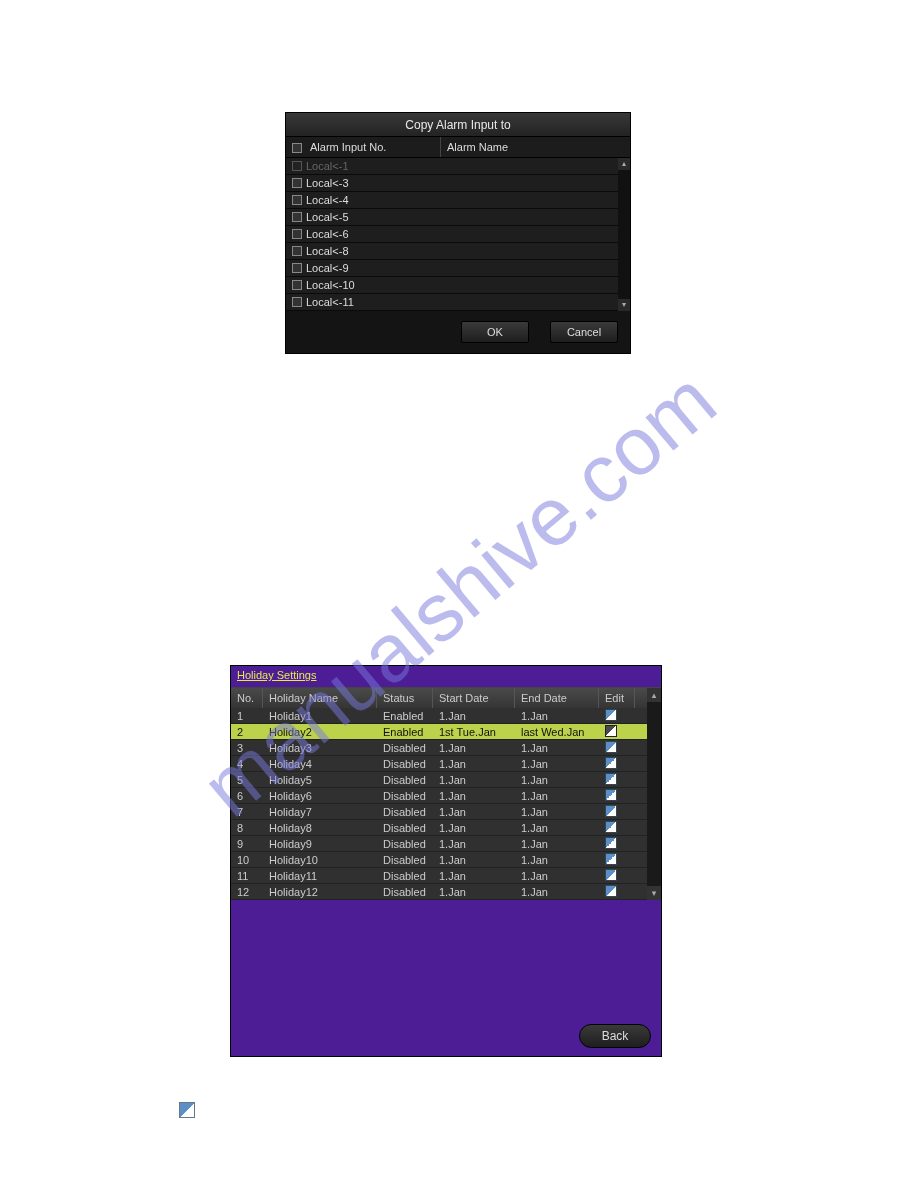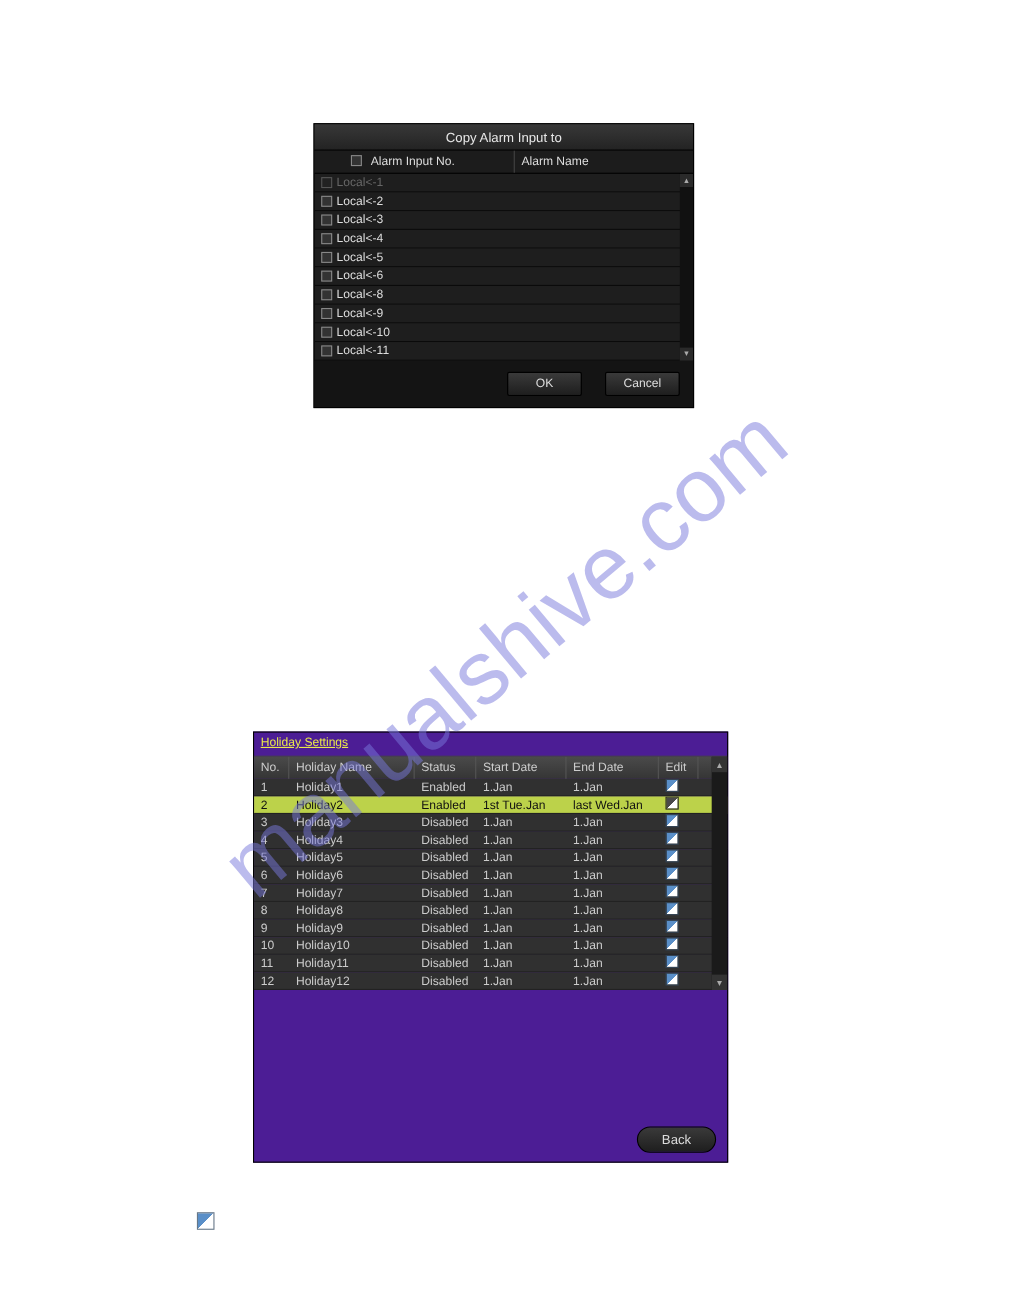--- a/index.html
+++ b/index.html
@@ -48,23 +48,22 @@
   .dialog1 .header {
     display: flex;
     background: #1c1c1c;
     border-bottom: 1px solid #000;
   }
   .dialog1 .header .col1 {
     width: 155px;
     padding: 4px 6px;
     border-right: 1px solid #444;
     display:flex;
-    align-items:flex-start;
+    align-items:flex-end;
     gap:4px;
-    margin-left:27px;
   }
   .dialog1 .header .col2 {
     flex:1;
     padding:4px 6px;
   }
   .dialog1 .list {
     max-height: 180px;
     overflow:hidden;
     position: relative;
   }
@@ -235,24 +234,20 @@
     </div>
     <div class="col2">Alarm Name</div>
   </div>
   <div class="list" id="alarm-list">
     <div class="row disabled">
         <span class="check disabled"></span>
         <span>Local&lt;-1</span>
       </div>
       <div class="row">
         <span class="check"></span>
-        <span>Local&lt;-2</span>
-      </div>
-      <div class="row">
-        <span class="check"></span>
         <span>Local&lt;-3</span>
       </div>
       <div class="row">
         <span class="check"></span>
         <span>Local&lt;-4</span>
       </div>
       <div class="row">
         <span class="check"></span>
         <span>Local&lt;-5</span>
       </div>

